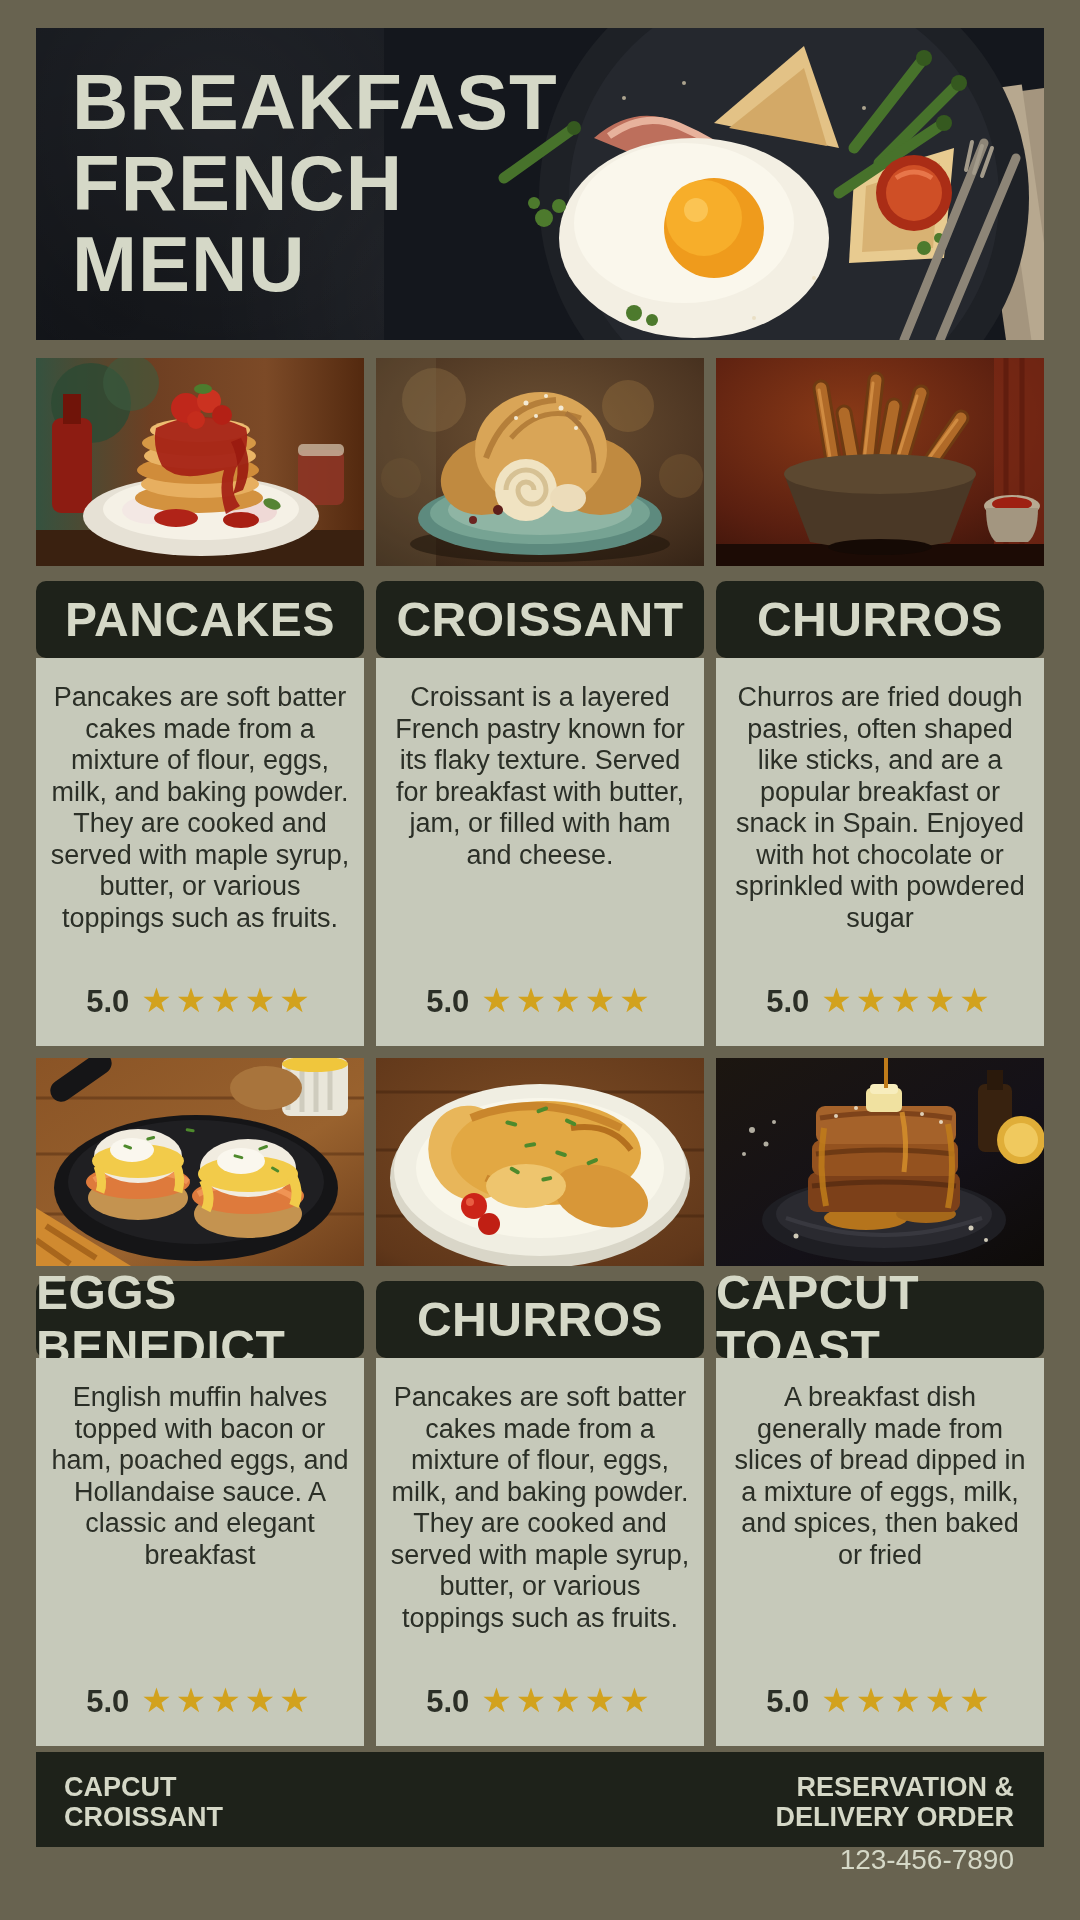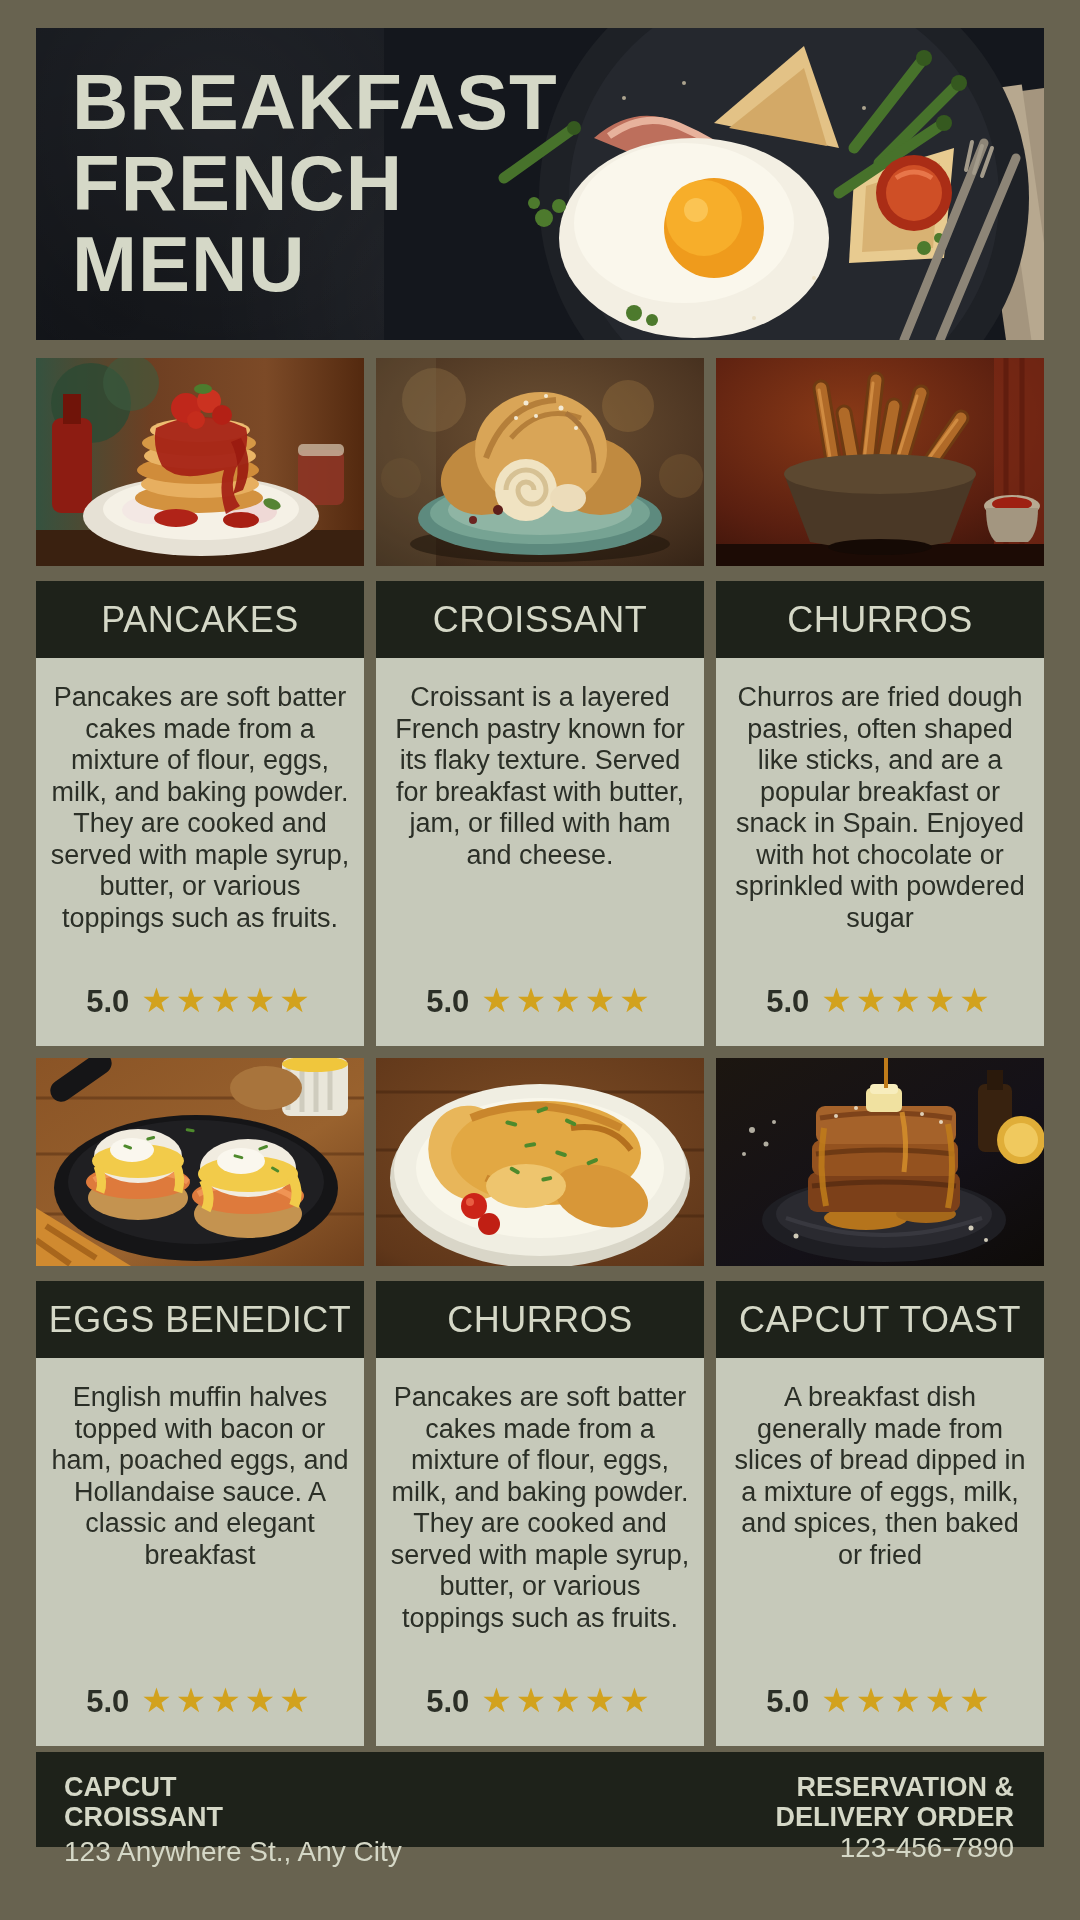--- a/index.html
+++ b/index.html
@@ -32,23 +32,24 @@
   .menu-grid{
     margin-top:18px;
     display:grid;grid-template-columns:repeat(3,328px);
     column-gap:12px;row-gap:12px;
   }
   .menu-card{display:flex;flex-direction:column;height:688px;}
   .photo{height:208px;width:328px;overflow:hidden;background:#222;}
   .photo svg{display:block;}
   .item-title{
     margin:15px 0 0 0;height:77px;background:var(--dark,#1e221a);
-    color:var(--light,#d6d9c7);font-size:36px;font-weight:normal;
+    color:var(--light,#d6d9c7);font-size:48px;font-weight:bold;
     display:flex;align-items:center;justify-content:center;
     letter-spacing:.5px;
+    border-radius:10px;
   }
   .card{
     background:var(--card-bg,#c6c9ba);flex:1;
     display:flex;flex-direction:column;justify-content:space-between;
     padding:24px 12px 26px 12px;box-sizing:border-box;gap:32px;
   }
   .desc{
     margin:0;color:var(--ink,#2b2f27);font-size:27px;line-height:1.17;
     text-align:center;
   }
@@ -65,21 +66,21 @@
   
   .footer{
     margin-top:6px;height:95px;background:var(--dark,#1e221a);
     color:var(--light,#d6d9c7);
     display:flex;justify-content:space-between;
     padding:20px 30px 0 28px;box-sizing:border-box;
   }
   .footer .bold-line{font-weight:bold;font-size:27px;line-height:1.12;}
   .f-left .address{font-size:28px;margin-top:4px;}
   .f-right{text-align:right;}
-  .f-right .phone{font-size:28px;margin-top:0;}
+  .f-right .phone{font-size:28px;margin-top:12px;}
 </style>
 </head>
 <body>
 
 <div class="sheet">
 
   <header class="banner">
     <svg class="banner-art" viewBox="0 0 660 312" preserveAspectRatio="none" aria-hidden="true">
       <rect width="660" height="312" fill="#14171d"></rect>
 
@@ -475,21 +476,20 @@
         </div>
       </div>
     </article>
 
   </main>
 
   <footer class="footer">
     <div class="f-left">
       <div class="bold-line">CAPCUT</div>
       <div class="bold-line">CROISSANT</div>
-      <div class="address">123 Anywhere St., Any City</div>
     </div>
     <div class="f-right">
       <div class="bold-line">RESERVATION &amp;</div>
       <div class="bold-line">DELIVERY ORDER</div>
       <div class="phone">123-456-7890</div>
     </div>
   </footer>
 
 </div>
 

